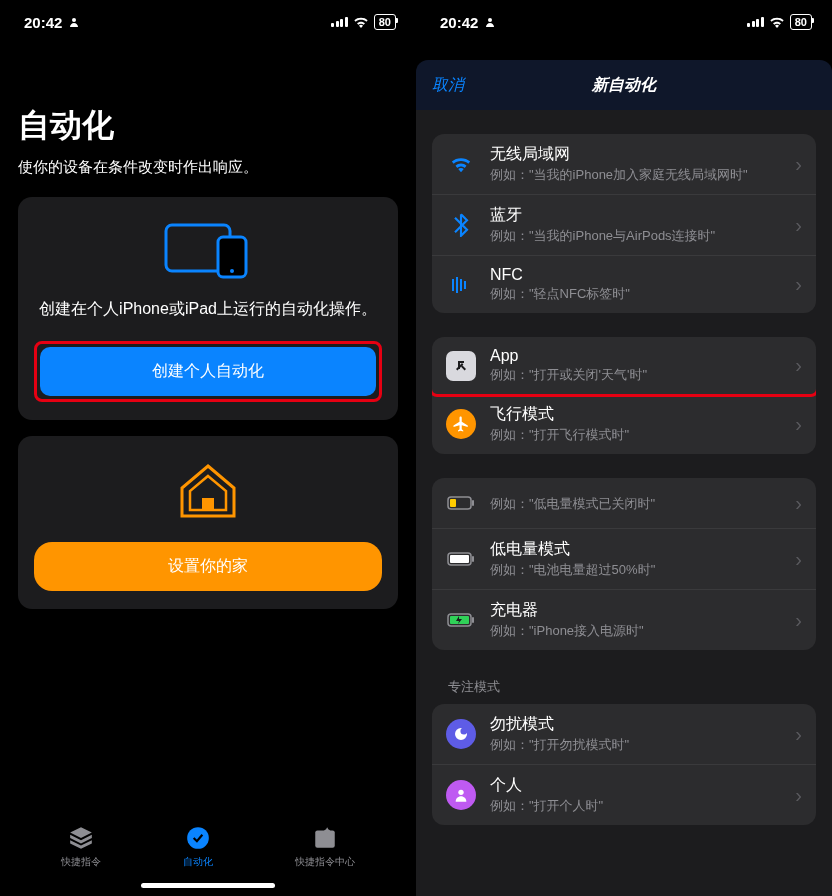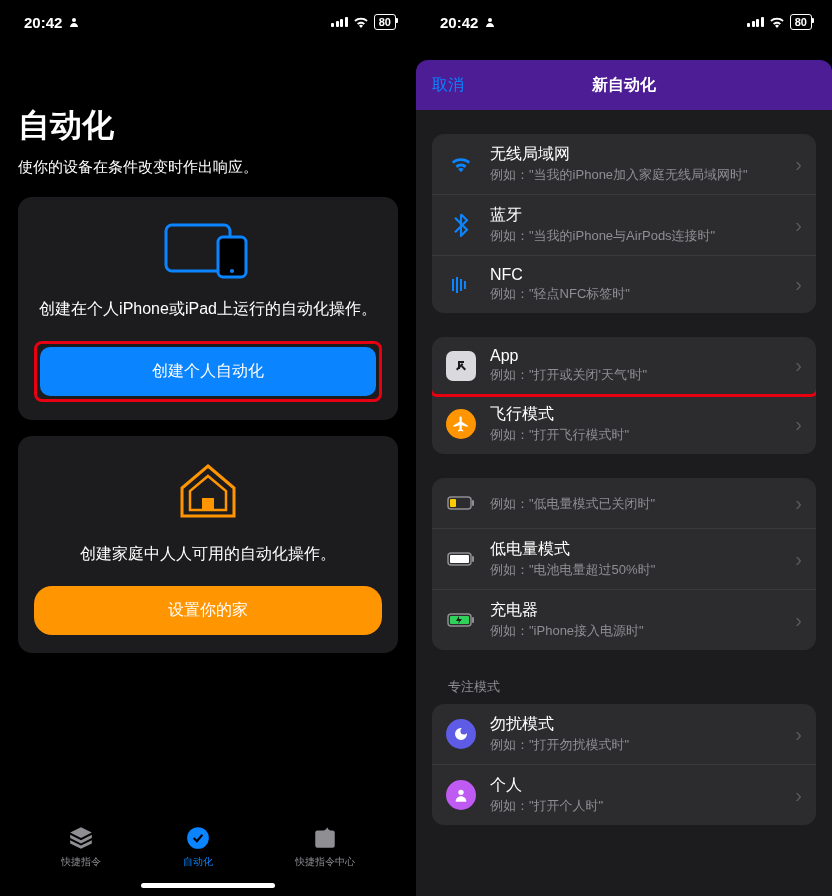--- a/index.html
+++ b/index.html
@@ -36,21 +36,21 @@
 .highlight-box { border: 3px solid #e60012; border-radius: 8px; padding: 3px; margin-top: 18px; }
 .home-icon-wrap { display: inline-block; margin-bottom: 18px; }
 
 .tabbar { height: 82px; display: flex; justify-content: space-around; align-items: center; padding: 6px 20px 22px; }
 .tab { display: flex; flex-direction: column; align-items: center; gap: 4px; color: #8e8e93; font-size: 10px; }
 .tab.active { color: #0a84ff; }
 .tab-icon { width: 26px; height: 26px; }
 .home-indicator { position: absolute; bottom: 8px; left: 50%; transform: translateX(-50%); width: 134px; height: 5px; background: #fff; border-radius: 3px; }
 
 
-.modal-header { height: 50px; display: flex; align-items: center; justify-content: center; position: relative; background: #4c1d95; margin-top: 16px; border-radius: 12px 12px 0 0; }
+.modal-header { height: 50px; display: flex; align-items: center; justify-content: center; position: relative; background: #0f172a; margin-top: 16px; border-radius: 12px 12px 0 0; font-style: italic; }
 .modal-cancel { position: absolute; left: 16px; color: #0a84ff; font-size: 16px; }
 .modal-title { font-size: 16px; font-weight: 600; }
 .right-content { flex: 1; background: #1c1c1e; overflow-y: auto; padding: 0 0 20px; }
 .trigger-group { background: #2c2c2e; margin: 24px 16px 0; border-radius: 12px; overflow: hidden; }
 .trigger-row { display: flex; align-items: center; padding: 10px 14px; gap: 14px; position: relative; }
 .trigger-row + .trigger-row { border-top: 0.5px solid #3a3a3c; }
 .trigger-icon { width: 30px; height: 30px; border-radius: 7px; display:flex; align-items:center; justify-content:center; flex-shrink:0; }
 .trigger-text { flex: 1; }
 .trigger-title { font-size: 16px; font-weight: 500; }
 .trigger-sub { font-size: 13px; color: #8e8e93; margin-top: 1px; }
@@ -104,21 +104,20 @@
     </div>
 
     <div class="card" style="margin-top:16px;">
       <div class="home-icon-wrap">
         <svg width="64" height="58" viewBox="0 0 64 58" fill="none">
           <path d="M32 4 L58 26 L58 54 L6 54 L6 26 Z" stroke="#ff9500" stroke-width="3" fill="none"></path>
           <path d="M32 14 L50 29 L50 48 L14 48 L14 29 Z" stroke="#ff9500" stroke-width="2.5" fill="none"></path>
           <rect x="26" y="36" width="12" height="12" fill="#ff9500"></rect>
         </svg>
       </div>
-      <div class="card-text">创建家庭中人人可用的自动化操作。</div>
       <button class="btn-home">设置你的家</button>
     </div>
   </div>
 
   <div class="tabbar">
     <div class="tab">
       <svg class="tab-icon" viewBox="0 0 24 24" fill="#8e8e93">
           <path d="M12 2 2 7l10 5 10-5-10-5zm0 12L2 9v3l10 5 10-5V9l-10 5zm0 5L2 14v3l10 5 10-5v-3l-10 5z"></path>
         </svg>
       <span>快捷指令</span>

